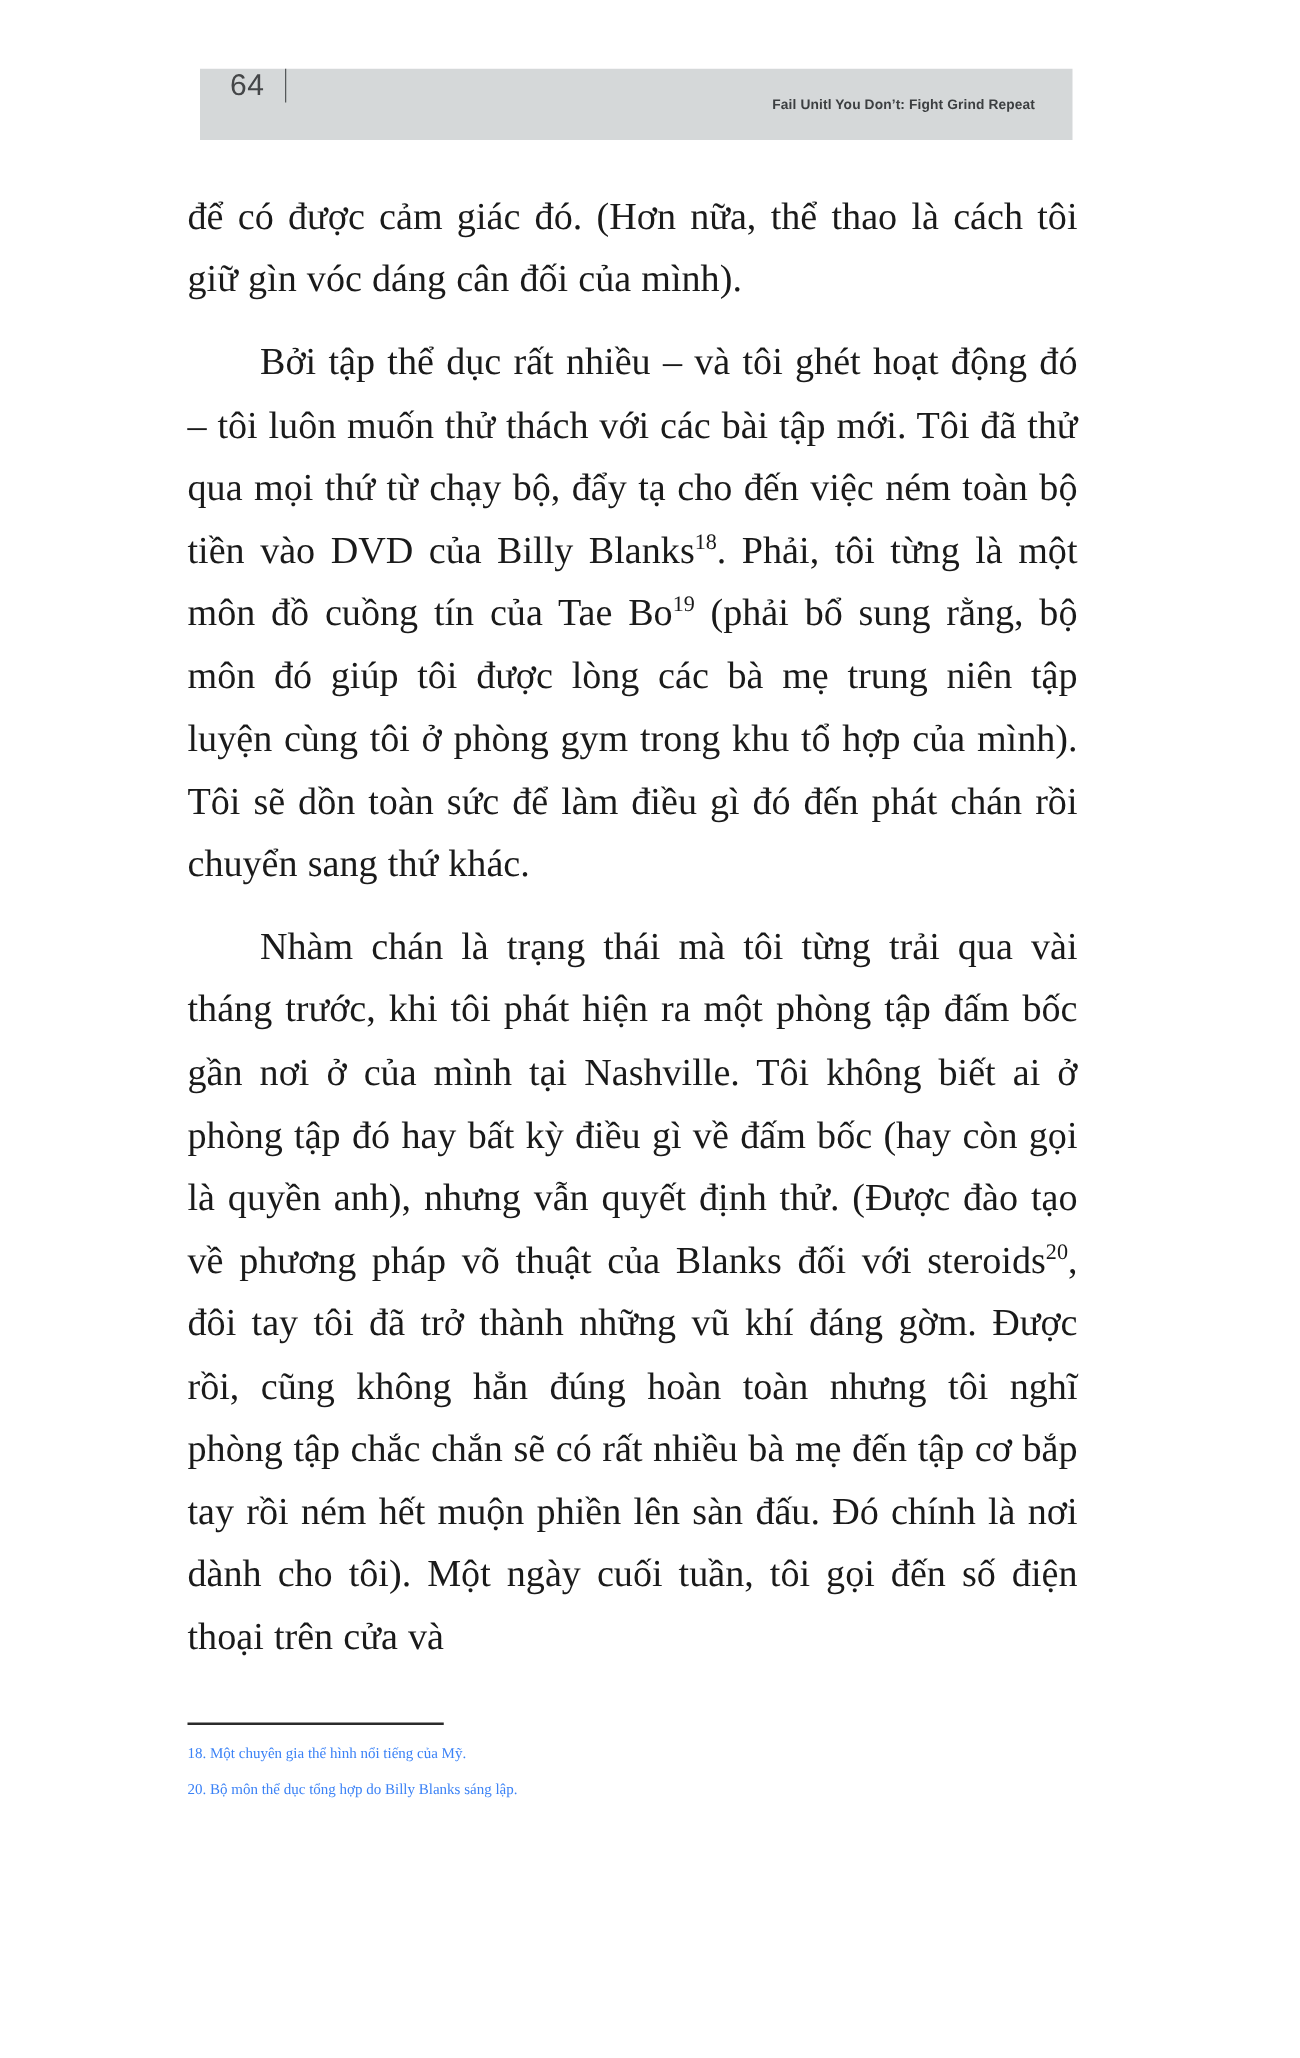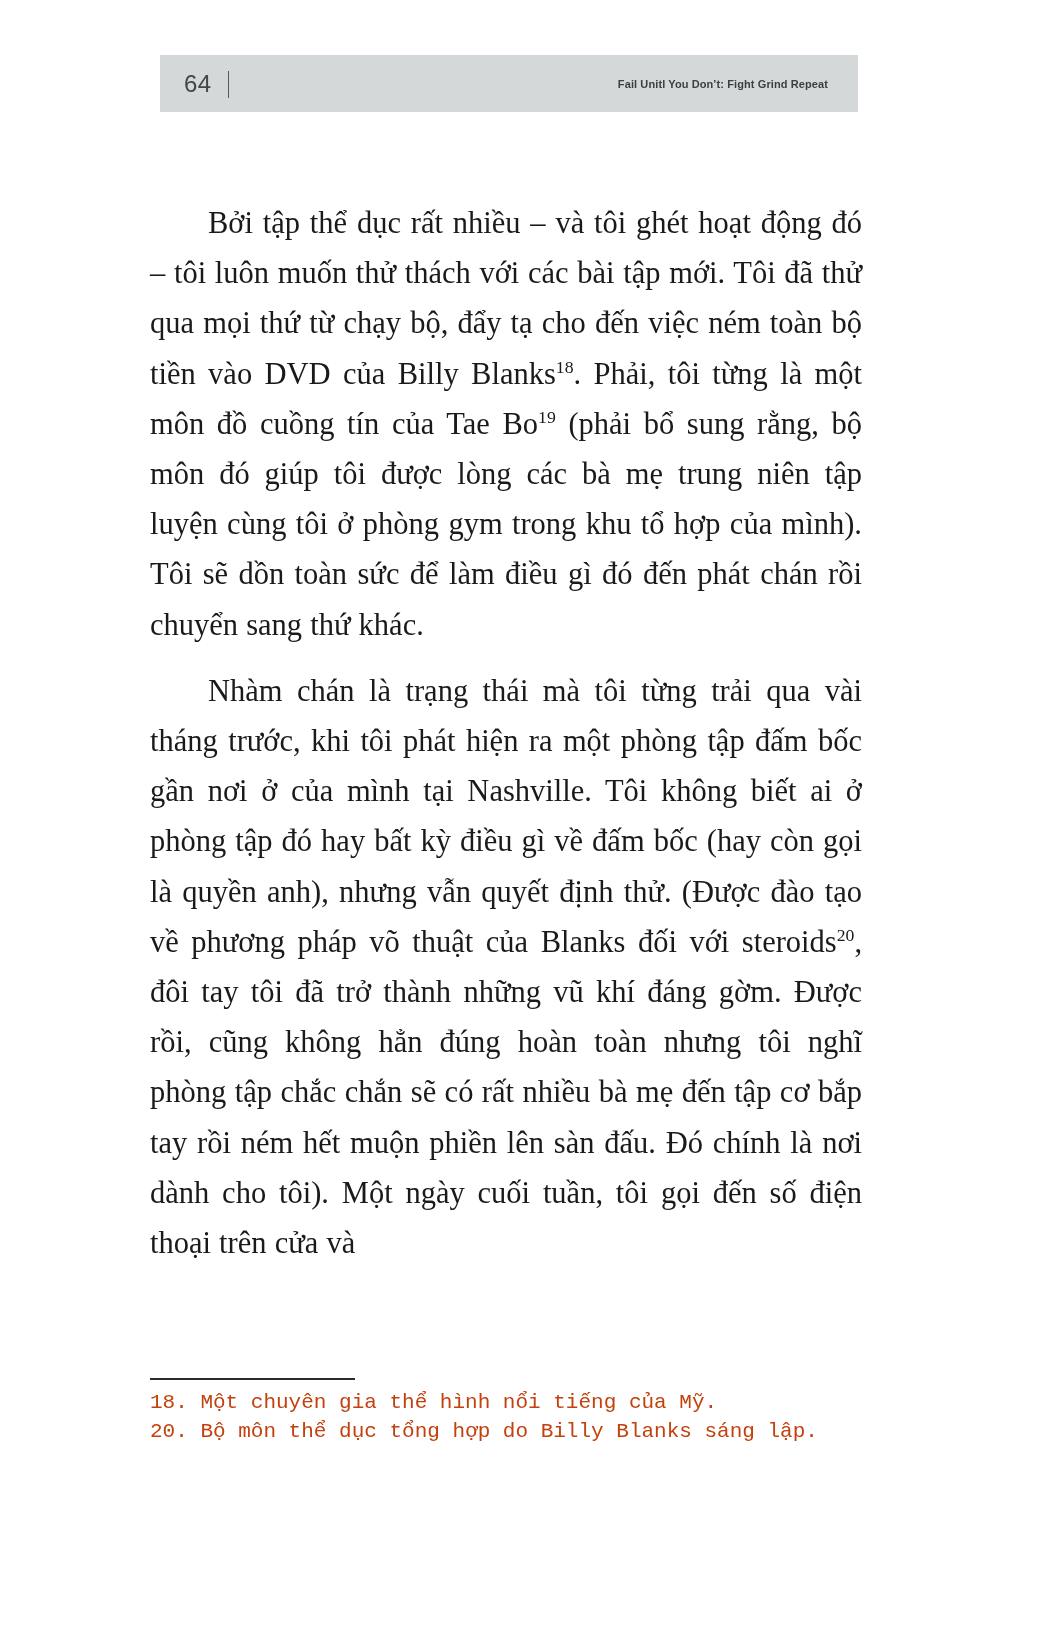--- a/index.html
+++ b/index.html
@@ -27,21 +27,20 @@
 
   
   .header-band {
     position: absolute;
     left: 160px;
     top: 55px;
     width: 698px;
     height: 57px;
     background: #d5d8d9;
     display: flex;
-    align-items: center;
   }
   .header-folio {
     font-family: "Liberation Sans", "DejaVu Sans", sans-serif;
     font-size: 24px;
     color: #444648;
     margin-left: 24px;
     letter-spacing: 0.5px;
     white-space: nowrap;
   }
   .header-folio-rule {
@@ -104,41 +103,42 @@
     top: 1378px;
     width: 712px;
   }
   .footnote-rule {
     width: 205px;
     height: 2px;
     background: #2b2b2b;
     margin: 0 0 8px 0;
   }
   .footnote-item {
-    font-family: Liberation Mono, monospace;
-    font-size: 21px;
+    font-family: Liberation Serif, serif;
+    font-size: 12px;
     line-height: 29px;
-    color: #c2410c;
+    color: #3b82f6;
     white-space: nowrap;
   }
 </style>
 </head>
 <body>
 
 <div class="page">
 
   <div class="header-band">
     <div class="header-folio">
       <span>64</span><span class="header-folio-rule"></span>
     </div>
     <div class="header-title">Fail Unitl You Don’t: Fight Grind Repeat</div>
   </div>
 
   <div class="text-column">
 
+    <p class="body-par">để có được cảm giác đó. (Hơn nữa, thể thao là cách tôi giữ gìn vóc dáng cân đối của mình).</p>
 
     <p class="body-par indent gap">
       <span>Bởi tập thể dục rất nhiều – và tôi ghét hoạt động đó – tôi luôn muốn thử thách với các bài tập mới. Tôi đã thử qua mọi thứ từ chạy bộ, đẩy tạ cho đến việc ném toàn bộ tiền vào DVD của Billy Blanks</span><sup class="fn-ref">18</sup><span>. Phải, tôi từng là một môn đồ cuồng tín của Tae Bo</span><sup class="fn-ref">19</sup><span> (phải bổ sung rằng, bộ môn đó giúp tôi được lòng các bà mẹ trung niên tập luyện cùng tôi ở phòng gym trong khu tổ hợp của mình). Tôi sẽ dồn toàn sức để làm điều gì đó đến phát chán rồi chuyển sang thứ khác.</span>
     </p>
 
     <p class="body-par indent gap">
       <span>Nhàm chán là trạng thái mà tôi từng trải qua vài tháng trước, khi tôi phát hiện ra một phòng tập đấm bốc gần nơi ở của mình tại Nashville. Tôi không biết ai ở phòng tập đó hay bất kỳ điều gì về đấm bốc (hay còn gọi là quyền anh), nhưng vẫn quyết định thử. (Được đào tạo về phương pháp võ thuật của Blanks đối với steroids</span><sup class="fn-ref">20</sup><span>, đôi tay tôi đã trở thành những vũ khí đáng gờm. Được rồi, cũng không hẳn đúng hoàn toàn nhưng tôi nghĩ phòng tập chắc chắn sẽ có rất nhiều bà mẹ đến tập cơ bắp tay rồi ném hết muộn phiền lên sàn đấu. Đó chính là nơi dành cho tôi). Một ngày cuối tuần, tôi gọi đến số điện thoại trên cửa và</span>
     </p>
 
   </div>

